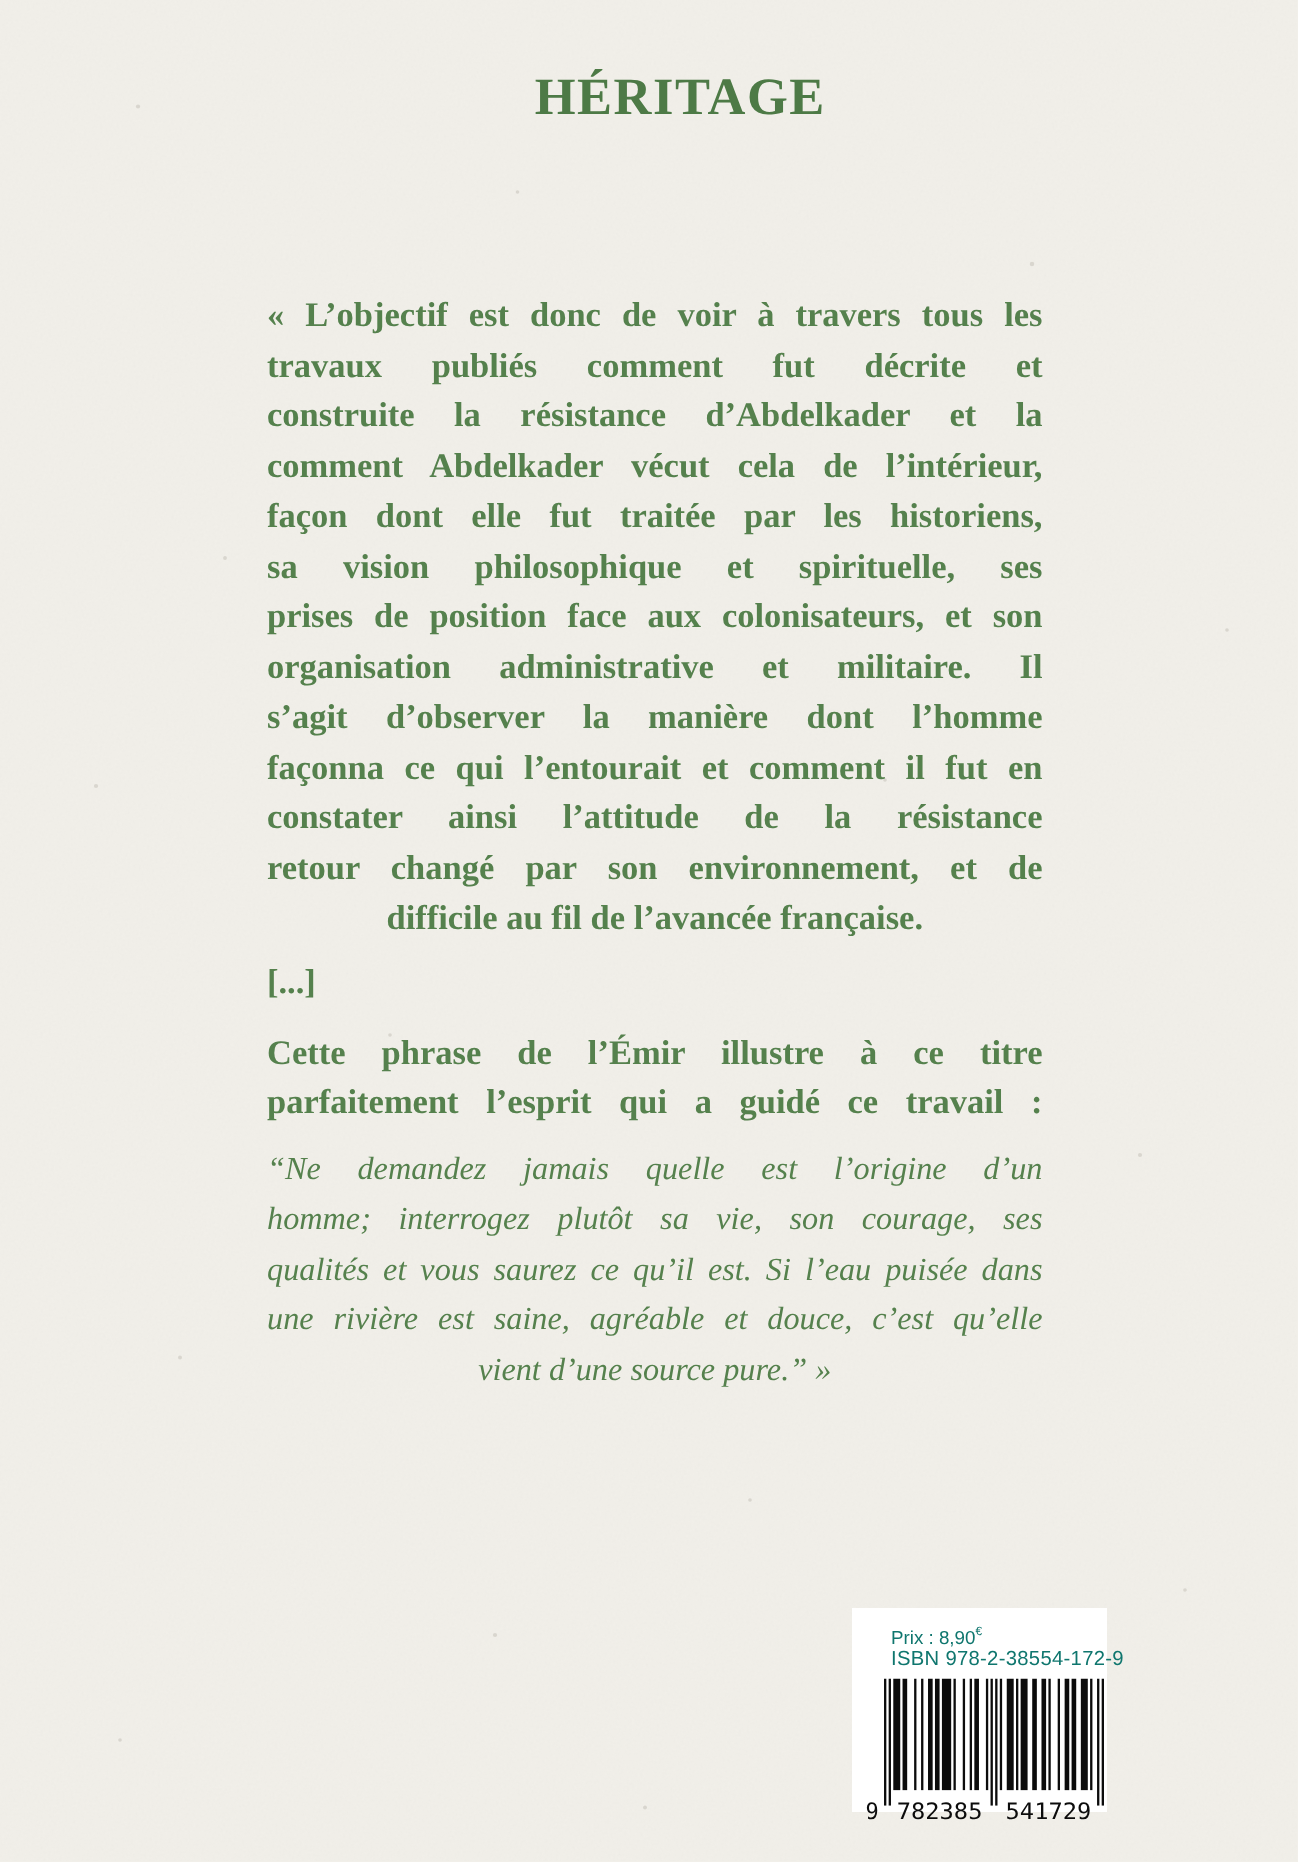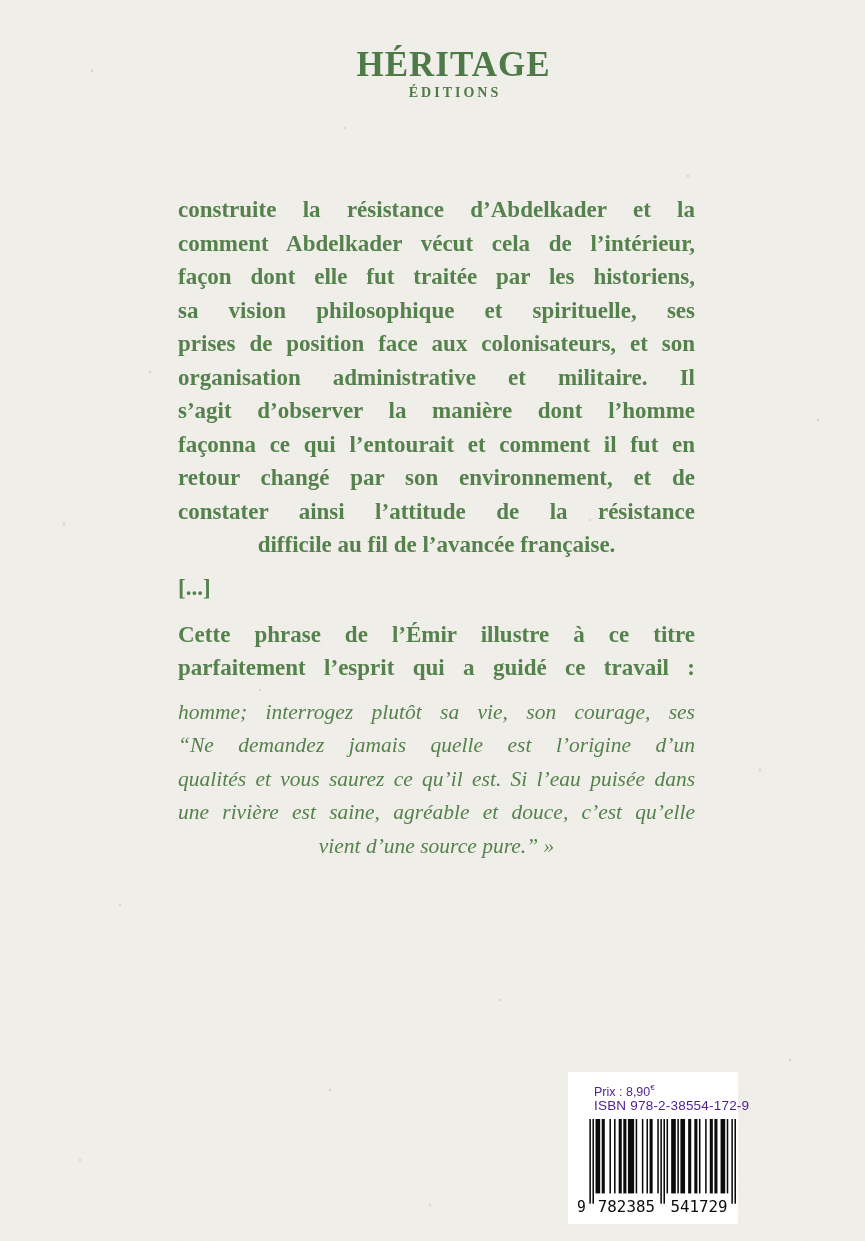--- a/index.html
+++ b/index.html
@@ -46,23 +46,23 @@
   .ellipsis{
     font-weight:700;font-size:23px;line-height:33px;
     margin-top:9px;margin-bottom:14px;
   }
   .quote{
     font-style:italic;font-weight:400;
     font-size:21.5px;line-height:33.5px;margin-top:11px;
   }
   
   .price-box{
-    position:absolute;left:568px;top:1072px;width:170px;height:152px;
+    position:absolute;left:568px;top:1072px;width:170px;height:136px;
     background:var(--barcode-bg);
-    font-family:"Liberation Sans",sans-serif;color:#4c1d95;
+    font-family:"Liberation Sans",sans-serif;color:#0f766e;
   }
   .price-line{
     position:absolute;left:26px;top:7px;
     font-size:12.5px;line-height:18px;white-space:nowrap;
   }
   .euro-sup{font-size:8px;vertical-align:6px;}
   .isbn-line{
     position:absolute;left:26px;top:25px;
     font-size:13.5px;line-height:18px;white-space:nowrap;letter-spacing:.2px;
   }
@@ -104,45 +104,46 @@
         <circle cx="500" cy="1000" r="1.2"></circle>
       <circle cx="330" cy="1090" r="1.4"></circle>
         <circle cx="80" cy="1160" r="1.2"></circle>
       <circle cx="430" cy="1205" r="1.3"></circle>
         <circle cx="790" cy="1060" r="1.2"></circle>
     </g>
   </svg>
 
   <header class="logo">
     <div class="logo-title">HÉRITAGE</div>
-    <div class="logo-sub">ÉDITIONS</div>
   </header>
 
   <main class="text-block">
     <div class="para">
+        <div class="tline jl">« L’objectif est donc de voir à travers tous les</div>
+        <div class="tline jl">travaux publiés comment fut décrite et</div>
         <div class="tline jl">construite la résistance d’Abdelkader et la</div>
         <div class="tline jl">comment Abdelkader vécut cela de l’intérieur,</div>
         <div class="tline jl">façon dont elle fut traitée par les historiens,</div>
         <div class="tline jl">sa vision philosophique et spirituelle, ses</div>
         <div class="tline jl">prises de position face aux colonisateurs, et son</div>
         <div class="tline jl">organisation administrative et militaire. Il</div>
         <div class="tline jl">s’agit d’observer la manière dont l’homme</div>
         <div class="tline jl">façonna ce qui l’entourait et comment il fut en</div>
+        <div class="tline jl">constater ainsi l’attitude de la résistance</div>
         <div class="tline jl">retour changé par son environnement, et de</div>
-        <div class="tline jl">constater ainsi l’attitude de la résistance</div>
         <div class="tline">difficile au fil de l’avancée française.</div>
       </div>
     <div class="ellipsis">[...]</div>
     <div class="para">
         <div class="tline jl">Cette phrase de l’Émir illustre à ce titre</div>
         <div class="tline jl">parfaitement l’esprit qui a guidé ce travail :</div>
       </div>
     <div class="quote">
+        <div class="tline jl">“Ne demandez jamais quelle est l’origine d’un</div>
         <div class="tline jl">homme; interrogez plutôt sa vie, son courage, ses</div>
-        <div class="tline jl">“Ne demandez jamais quelle est l’origine d’un</div>
         <div class="tline jl">qualités et vous saurez ce qu’il est. Si l’eau puisée dans</div>
         <div class="tline jl">une rivière est saine, agréable et douce, c’est qu’elle</div>
         <div class="tline">vient d’une source pure.” »</div>
       </div>
   </main>
 
   <section class="price-box">
     <div class="price-line"><span>Prix : 8,90</span><span class="euro-sup">€</span></div>
     <div class="isbn-line">ISBN 978-2-38554-172-9</div>
     <svg class="barcode-svg" viewBox="-8 0 103 60" preserveAspectRatio="none">

